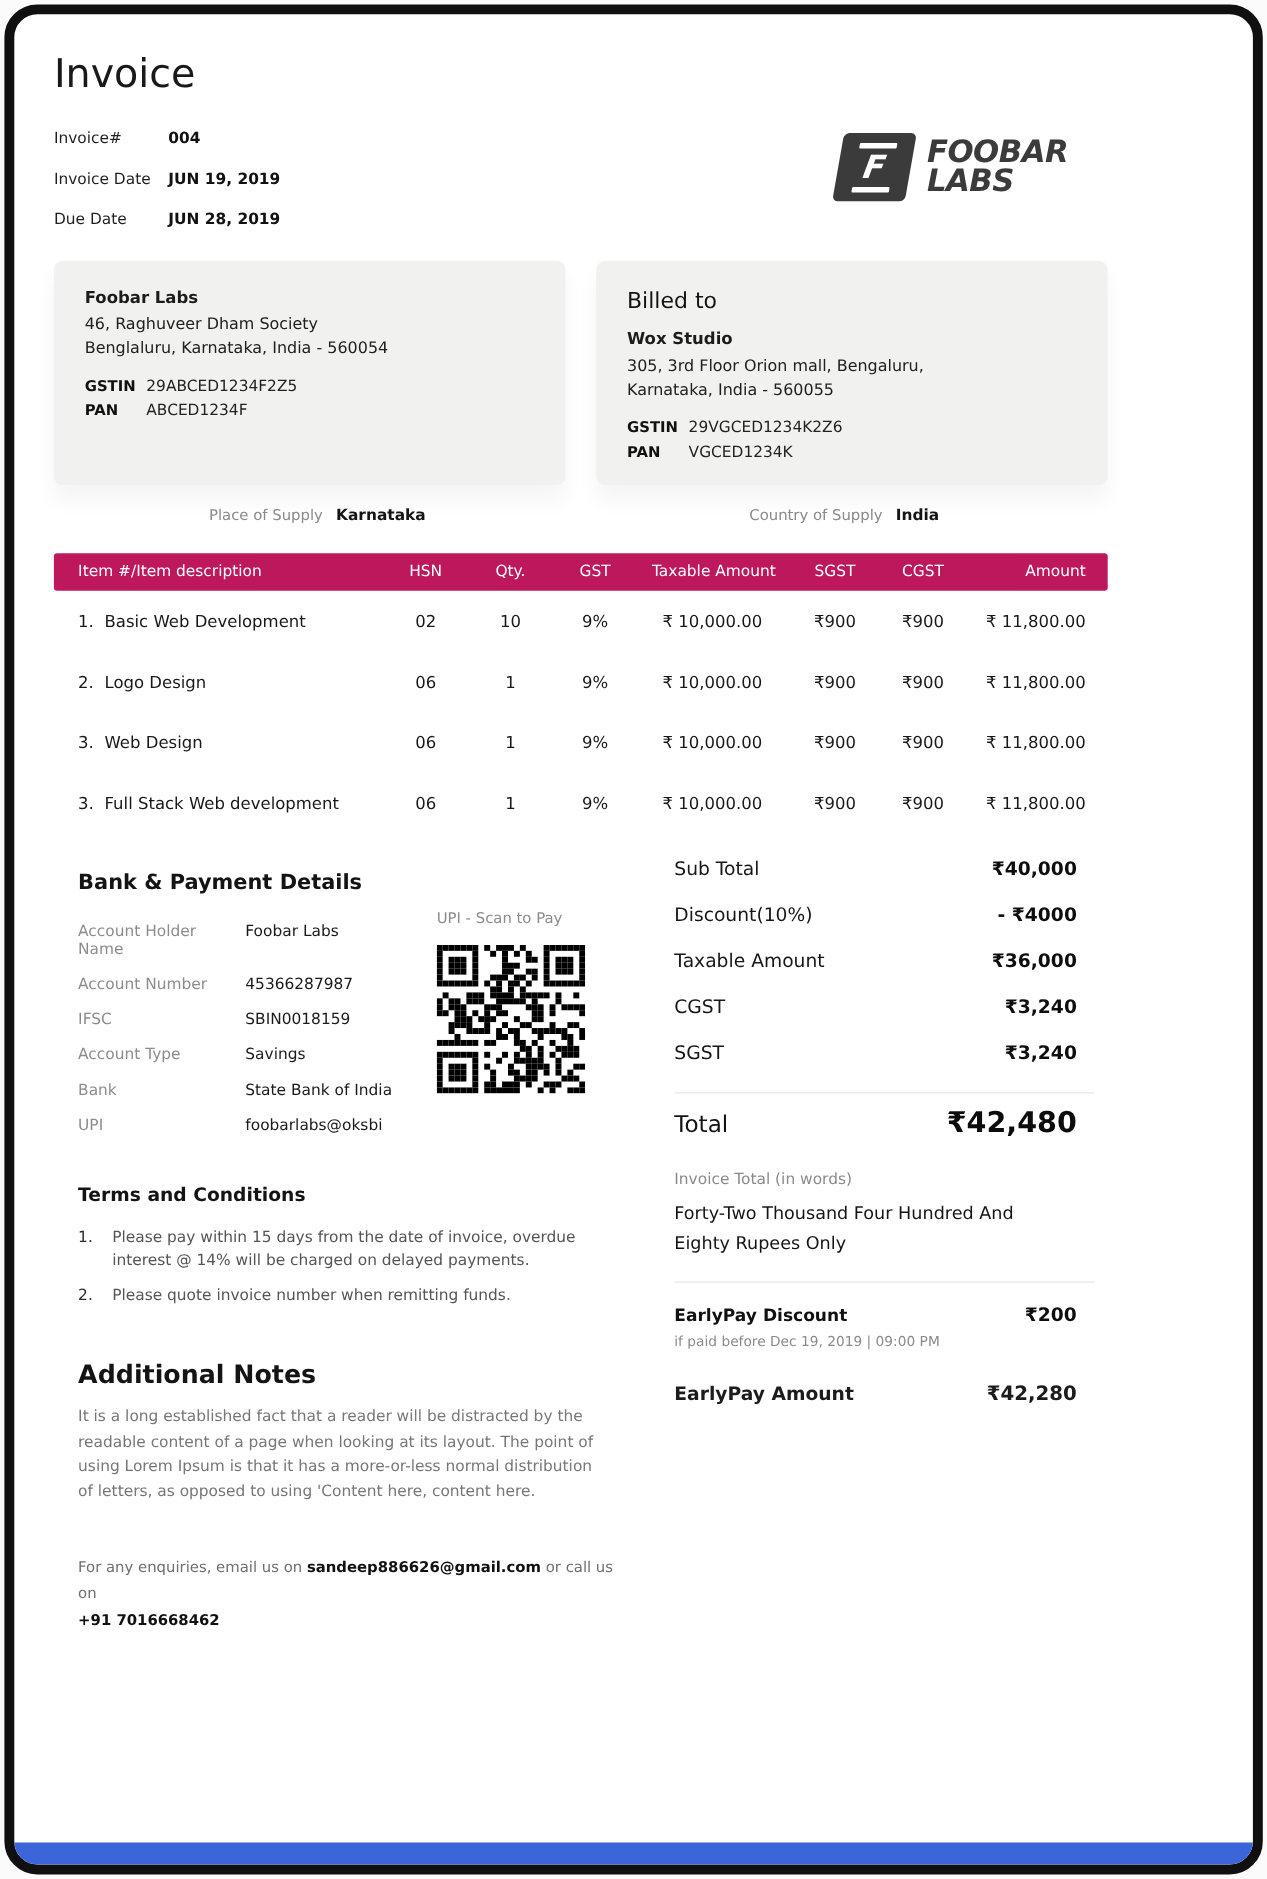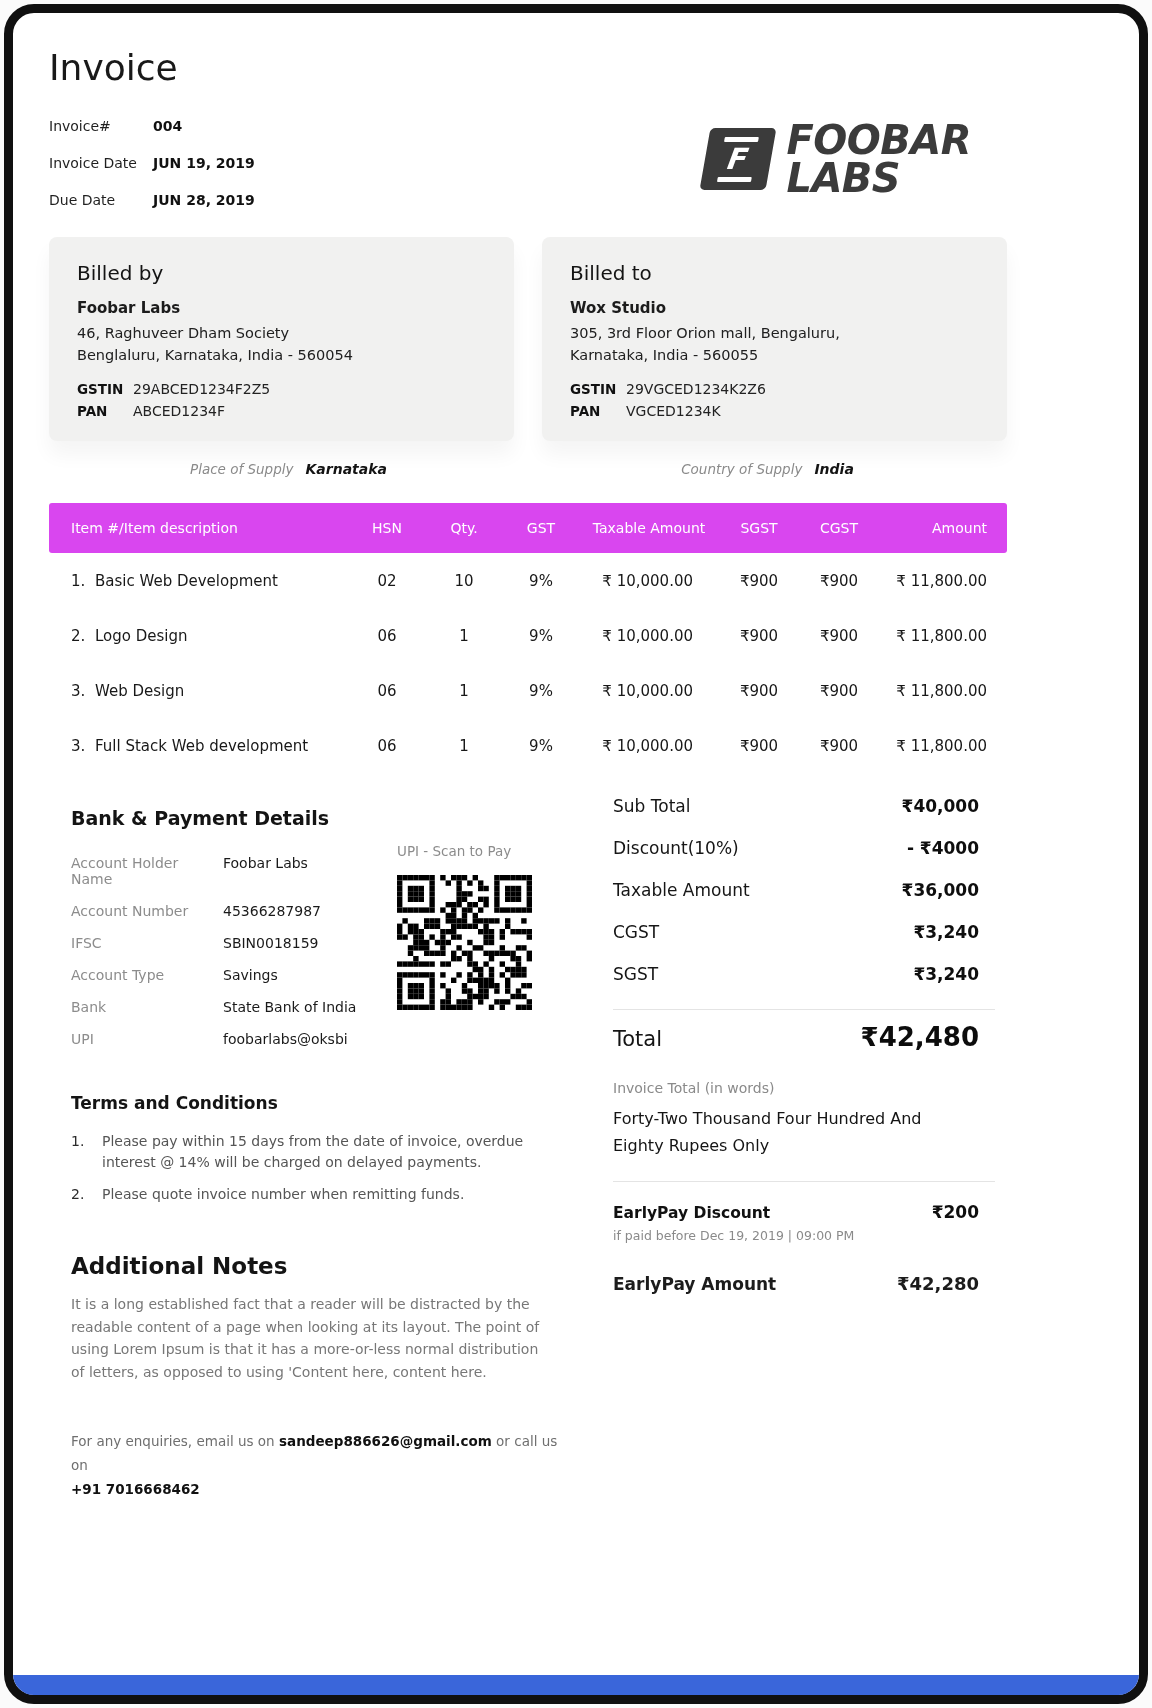--- a/index.html
+++ b/index.html
@@ -27,43 +27,43 @@
   .meta-value { font-weight:700; color:#111; }
 
   .logo { position:absolute; top:74px; right:36px; display:flex; align-items:center; gap:15px; }
   .logo-mark {
     width:66px; height:62px; background:#3b3b3b; transform:skewX(-10deg);
     border-radius:5px; display:flex; flex-direction:column; align-items:center;
     justify-content:center; gap:3px; flex:none;
   }
   .logo-bar { width:34px; height:5px; background:#fff; border-radius:1px; }
   .logo-letter { color:#fff; font-weight:700; font-style:italic; font-size:29px; line-height:1; }
-  .logo-text { display:flex; flex-direction:column; font-size:40px; font-weight:700; font-style:italic; color:#3b3b3b; line-height:0.95; letter-spacing:-0.5px; }
+  .logo-text { display:flex; flex-direction:column; font-size:28px; font-weight:700; font-style:italic; color:#3b3b3b; line-height:0.95; letter-spacing:-0.5px; }
 
   
   .parties { display:flex; gap:28px; margin-top:10px; width:958px; }
   .party-box { flex:1; background:#f1f1f0; border-radius:8px; padding:24px 28px 22px; box-shadow:0 14px 20px rgba(0,0,0,0.045); min-height:192px; }
   .party-heading { margin:0 0 14px; font-size:20px; font-weight:400; color:#141414; }
   .party-name { font-size:15px; font-weight:700; margin-bottom:6px; }
   .party-addr { font-size:14.5px; line-height:21.5px; color:#202020; }
   .party-id-row { display:flex; align-items:baseline; margin-top:6px; }
   .party-id-row.first { margin-top:15px; }
   .party-id-label { font-weight:700; font-size:13.5px; width:56px; color:#111; }
   .party-id-value { font-size:14px; color:#222; }
 
   
   .supply-row { display:flex; margin-top:20px; font-size:13.5px; width:958px; }
-  .supply-half { flex:1; display:flex; justify-content:center; gap:12px; align-items:flex-start;font-style:italic; }
+  .supply-half { flex:1; display:flex; justify-content:center; gap:12px; align-items:flex-start; }
   .supply-label { color:#8a8a8a; }
   .supply-value { font-weight:700; font-size:14px; color:#141414; }
 
   
   .items { margin-top:26px; width:958px; }
   .trow { display:grid; grid-template-columns:300px 76px 78px 76px 140px 80px 80px 128px; align-items:center; }
-  .items-header { background:#d946ef; color:#fff; height:50px; border-radius:3px; font-size:14px; }
+  .items-header { background:#be185d; color:#fff; height:34px; border-radius:3px; font-size:14px; }
   .c-desc { padding-left:22px; text-align:left; }
   .c-center { text-align:center; }
   .c-right { text-align:right; padding-right:20px; }
   .c-taxable { text-align:right; padding-right:26px; }
   .items-body .trow { height:55px; font-size:15px; color:#181818; }
   .row-num { display:inline-block; width:24px; }
 
   
   .columns { display:flex; margin-top:12px; width:958px; }
   .left-col { width:564px; position:relative; padding-left:22px; }
@@ -139,21 +139,20 @@
         </div>
         <div class="logo-text">
           <span>FOOBAR</span>
           <span>LABS</span>
         </div>
       </div>
     </header>
 
     <section class="parties">
       <div class="party-box">
-        <h2 class="party-heading">Billed by</h2>
         <div class="party-name">Foobar Labs</div>
         <div class="party-addr">
           <div>46, Raghuveer Dham Society</div>
           <div>Benglaluru, Karnataka, India - 560054</div>
         </div>
         <div class="party-id-row first">
           <span class="party-id-label">GSTIN</span>
           <span class="party-id-value">29ABCED1234F2Z5</span>
         </div>
         <div class="party-id-row">

